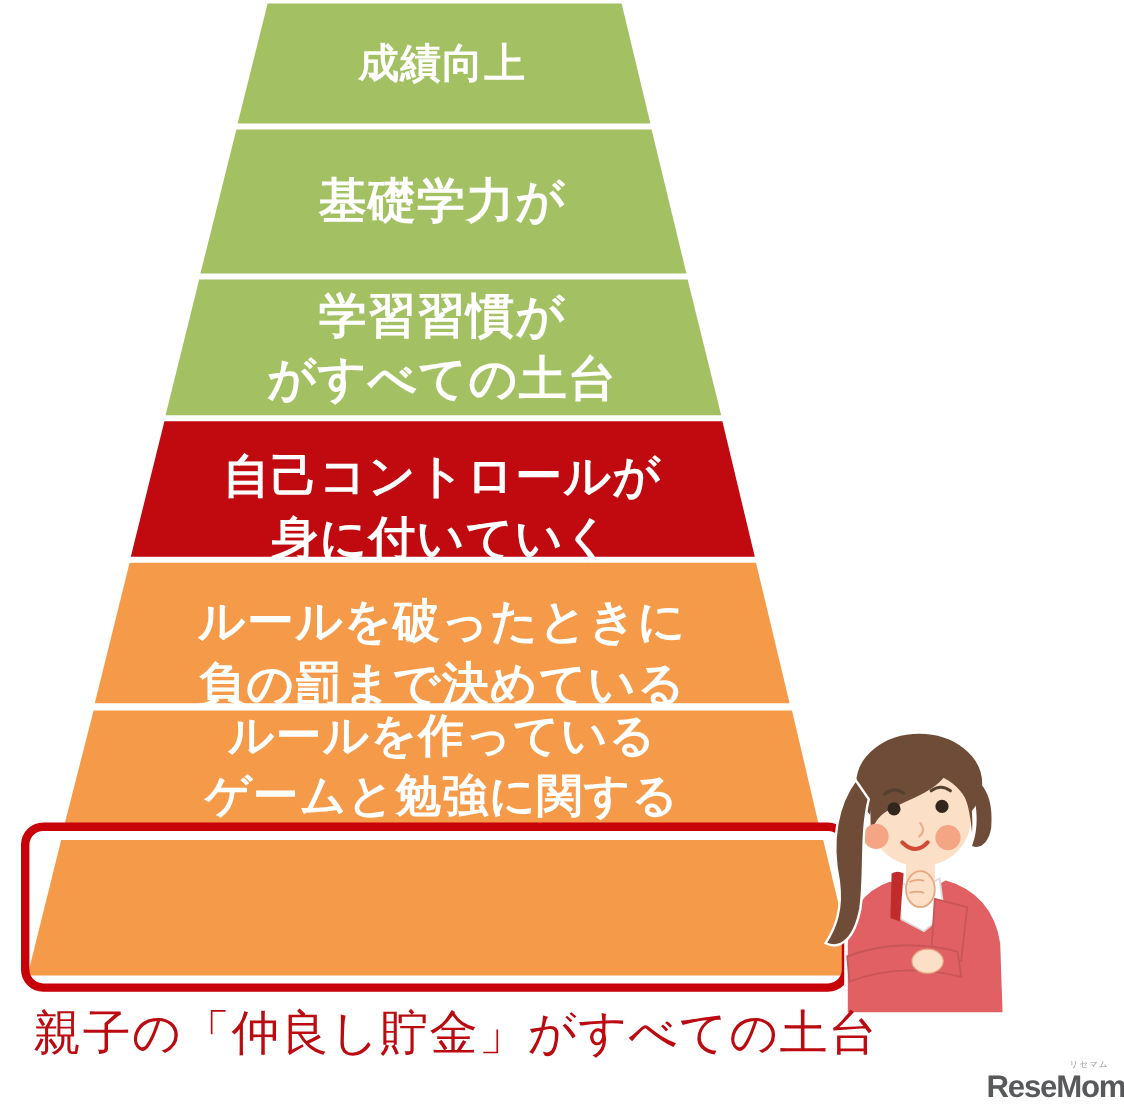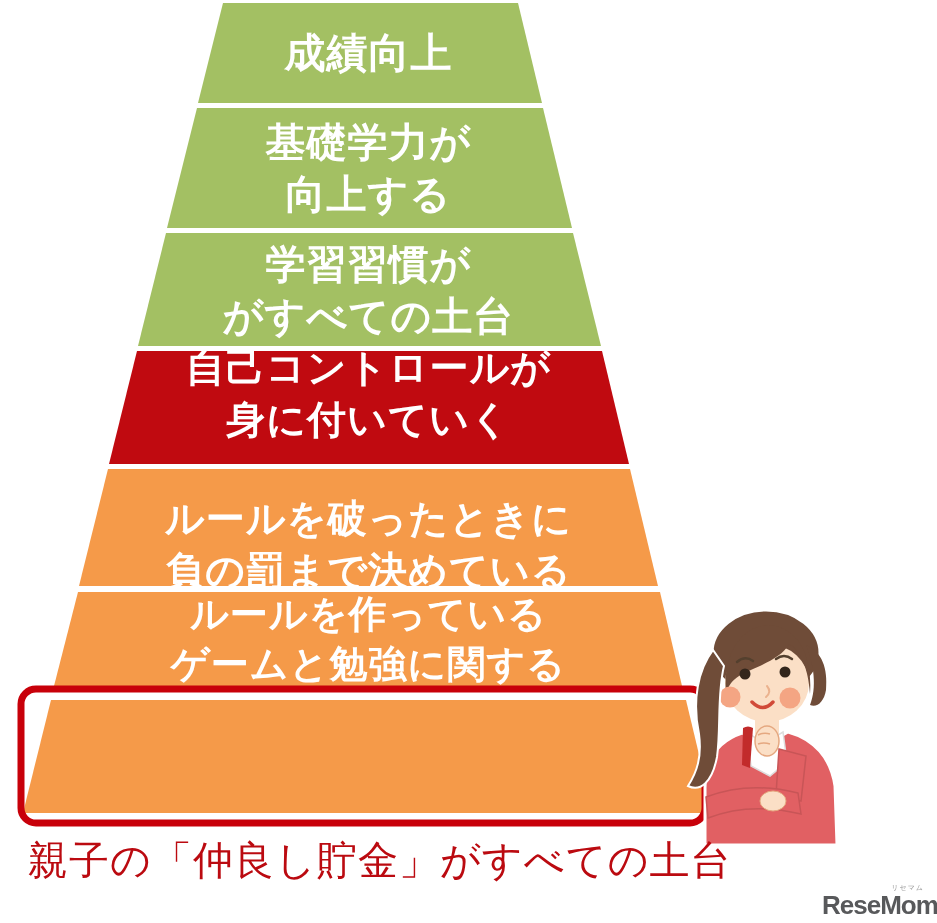--- a/index.html
+++ b/index.html
@@ -9,24 +9,24 @@
   }
   .diagram-svg{position:absolute;left:0;top:0;}
   
   .ll{
     position:absolute;left:0;width:737px;
     display:flex;flex-direction:column;align-items:center;justify-content:center;
     color:#ffffff;font-weight:700;text-align:center;
     letter-spacing:1px;line-height:52px;font-size:40px;
     white-space:nowrap;pointer-events:none;
   }
-  .l1{top:3px;height:100px;font-size:41px;}
+  .l1{top:3px;height:100px;font-size:34px;}
   .l2{top:108px;height:120px;align-items:center;}
   .l3{top:233px;height:113px;}
-  .l4{top:337px;height:113px;font-size:39px;}
+  .l4{top:367px;height:113px;font-size:39px;}
   .l5{top:469px;height:152px;font-size:39px;}
   .l6{top:592px;height:94px;font-size:38px;line-height:50px;}
   .l7{top:700px;height:113px;font-size:42px;}
   .caption{
     position:absolute;left:28px;top:833px;
     font-size:40px;font-weight:400;letter-spacing:1px;white-space:nowrap;
   }
   .logo{
     position:absolute;left:822px;top:884px;width:112px;text-align:right;line-height:1;
   }
@@ -87,21 +87,20 @@
       <path d="M713,650 C698,670 692,700 699,734 C702,757 697,772 688,786
                C700,792 712,783 717,757 C721,728 717,694 724,666 Z" stroke="#ffffff" stroke-width="2" fill="#6F4C38"></path>
     </g>
   </svg>
 
   <div class="ll l1">
     <span>成績向上</span>
   </div>
   <div class="ll l2">
     <span>基礎学力が</span>
-    <span>向上する</span>
   </div>
   <div class="ll l3">
     <span>学習習慣が</span>
     <span>がすべての土台</span>
   </div>
   <div class="ll l4">
     <span>自己コントロールが</span>
     <span>身に付いていく</span>
   </div>
   <div class="ll l5">

